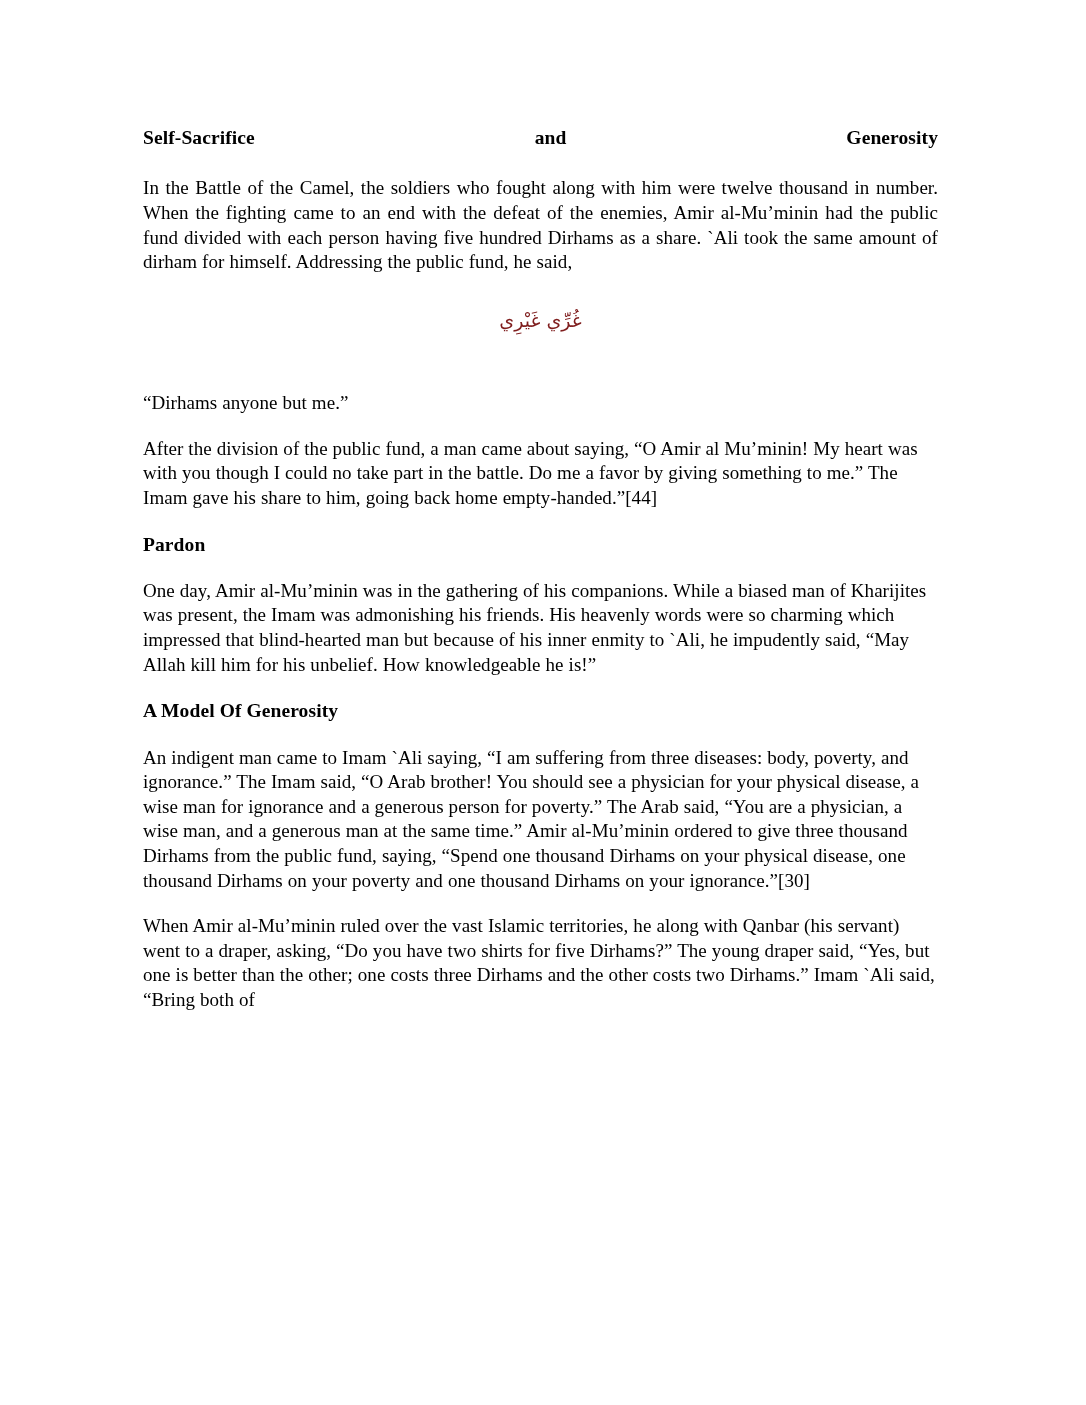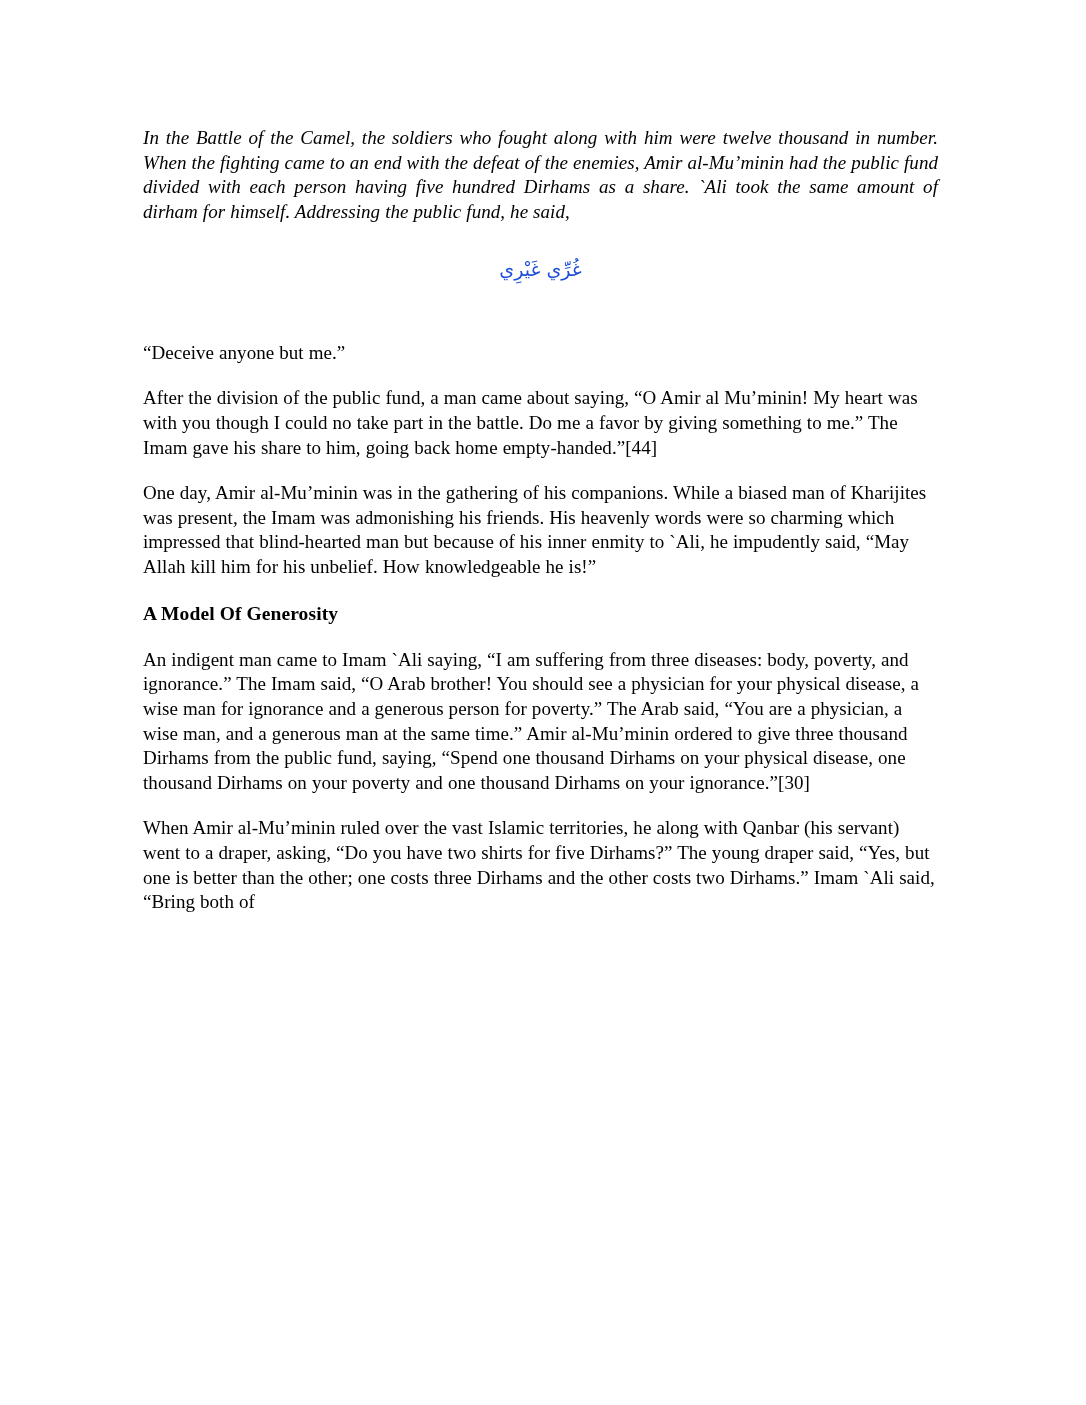--- a/index.html
+++ b/index.html
@@ -49,21 +49,21 @@
     line-height: 24.6px;
     margin: 0 0 21px 0;
     text-align: left;
     letter-spacing: 0.05px;
     word-spacing: 0.2px;
   }
   p.body.justify {
     text-align: justify;
     text-justify: inter-word;
   }
-  p.body.tight { margin-bottom: 0; font-style: italic; }
+  p.body.tight { margin-bottom: 0; }
 
   
   h2.section {
     font-size: 19.5px;
     font-weight: bold;
     line-height: 1.3;
     margin: 0 0 22px 0;
     letter-spacing: 0.1px;
   }
 
@@ -77,29 +77,35 @@
     margin: 30px 0 56px 0;
     unicode-bidi: isolate;
   }
 </style>
 </head>
 <body>
 
 <div class="page">
   <div class="content">
 
+    <div class="doc-title">
+      <span class="tpart">Self-Sacrifice</span>
+      <span class="tpart">and</span>
+      <span class="tpart">Generosity</span>
+    </div>
 
     <p class="body justify tight">In the Battle of the Camel, the soldiers who fought along with him were twelve thousand in number. When the fighting came to an end with the defeat of the enemies, Amir al-Mu’minin had the public fund divided with each person having five hundred Dirhams as a share. `Ali took the same amount of dirham for himself. Addressing the public fund, he said,</p>
 
-    <div class="arabic-line" style="color: #1d4ed8;">غُرِّي غَيْرِي</div>
+    <div class="arabic-line" style="color: #7f1d1d;">غُرِّي غَيْرِي</div>
 
-    <p class="body">“Deceive anyone but me.”</p>
+    <p class="body">“Dirhams anyone but me.”</p>
 
     <p class="body">After the division of the public fund, a man came about saying, “O Amir al Mu’minin! My heart was with you though I could no take part in the battle. Do me a favor by giving something to me.” The Imam gave his share to him, going back home empty-handed.”[44]</p>
 
+    <h2 class="section">Pardon</h2>
 
     <p class="body">One day, Amir al-Mu’minin was in the gathering of his companions. While a biased man of Kharijites was present, the Imam was admonishing his friends. His heavenly words were so charming which impressed that blind-hearted man but because of his inner enmity to `Ali, he impudently said, “May Allah kill him for his unbelief. How knowledgeable he is!”</p>
 
 
     <h2 class="section">A Model Of Generosity</h2>
 
     <p class="body">An indigent man came to Imam `Ali saying, “I am suffering from three diseases: body, poverty, and ignorance.” The Imam said, “O Arab brother! You should see a physician for your physical disease, a wise man for ignorance and a generous person for poverty.” The Arab said, “You are a physician, a wise man, and a generous man at the same time.” Amir al-Mu’minin ordered to give three thousand Dirhams from the public fund, saying, “Spend one thousand Dirhams on your physical disease, one thousand Dirhams on your poverty and one thousand Dirhams on your ignorance.”[30]</p>
 
 
     <p class="body">When Amir al-Mu’minin ruled over the vast Islamic territories, he along with Qanbar (his servant) went to a draper, asking, “Do you have two shirts for five Dirhams?” The young draper said, “Yes, but one is better than the other; one costs three Dirhams and the other costs two Dirhams.” Imam `Ali said, “Bring both of</p>

